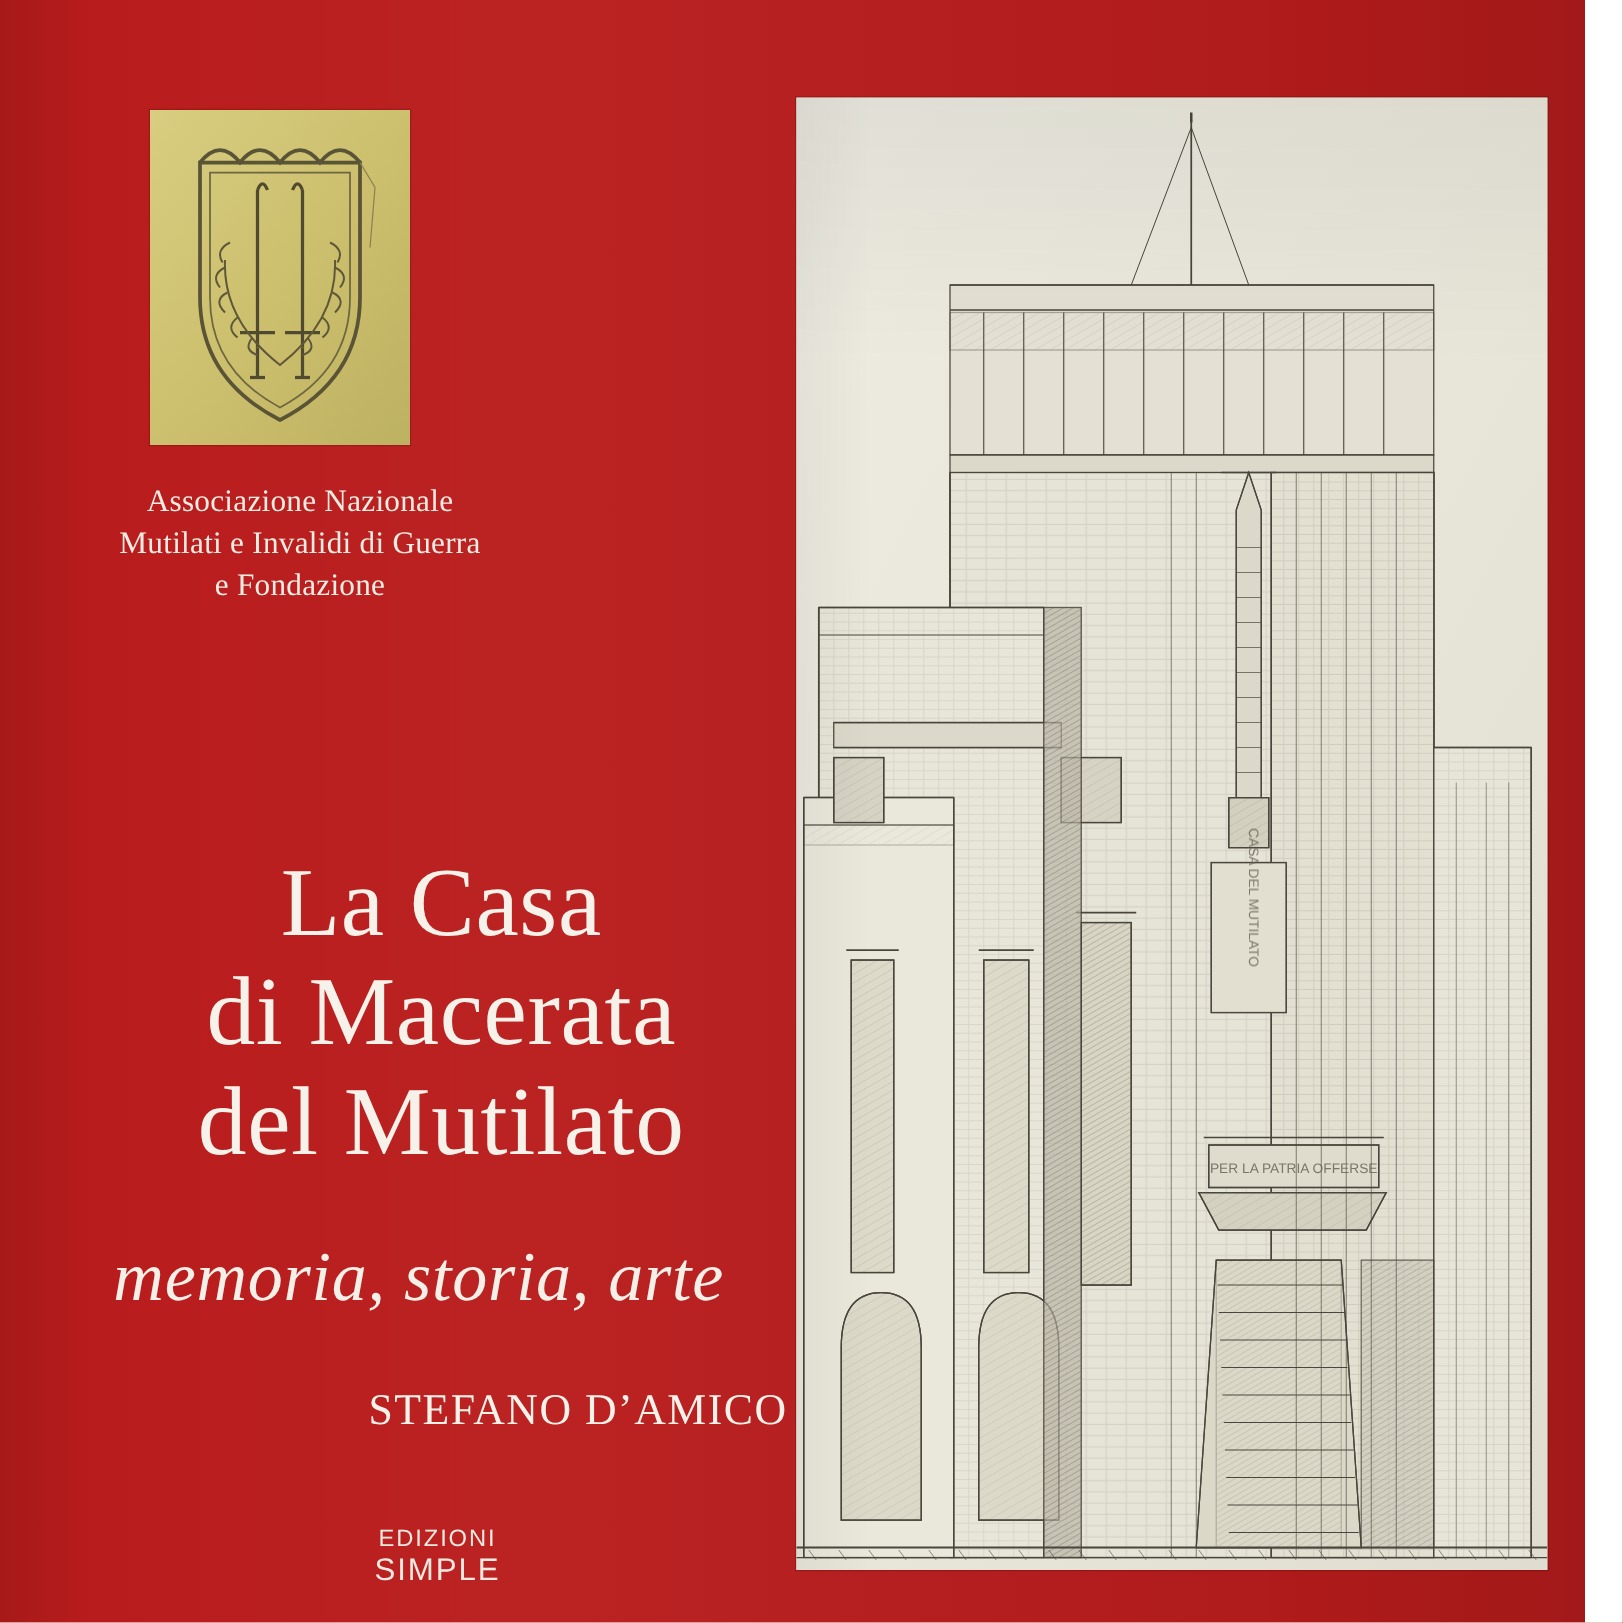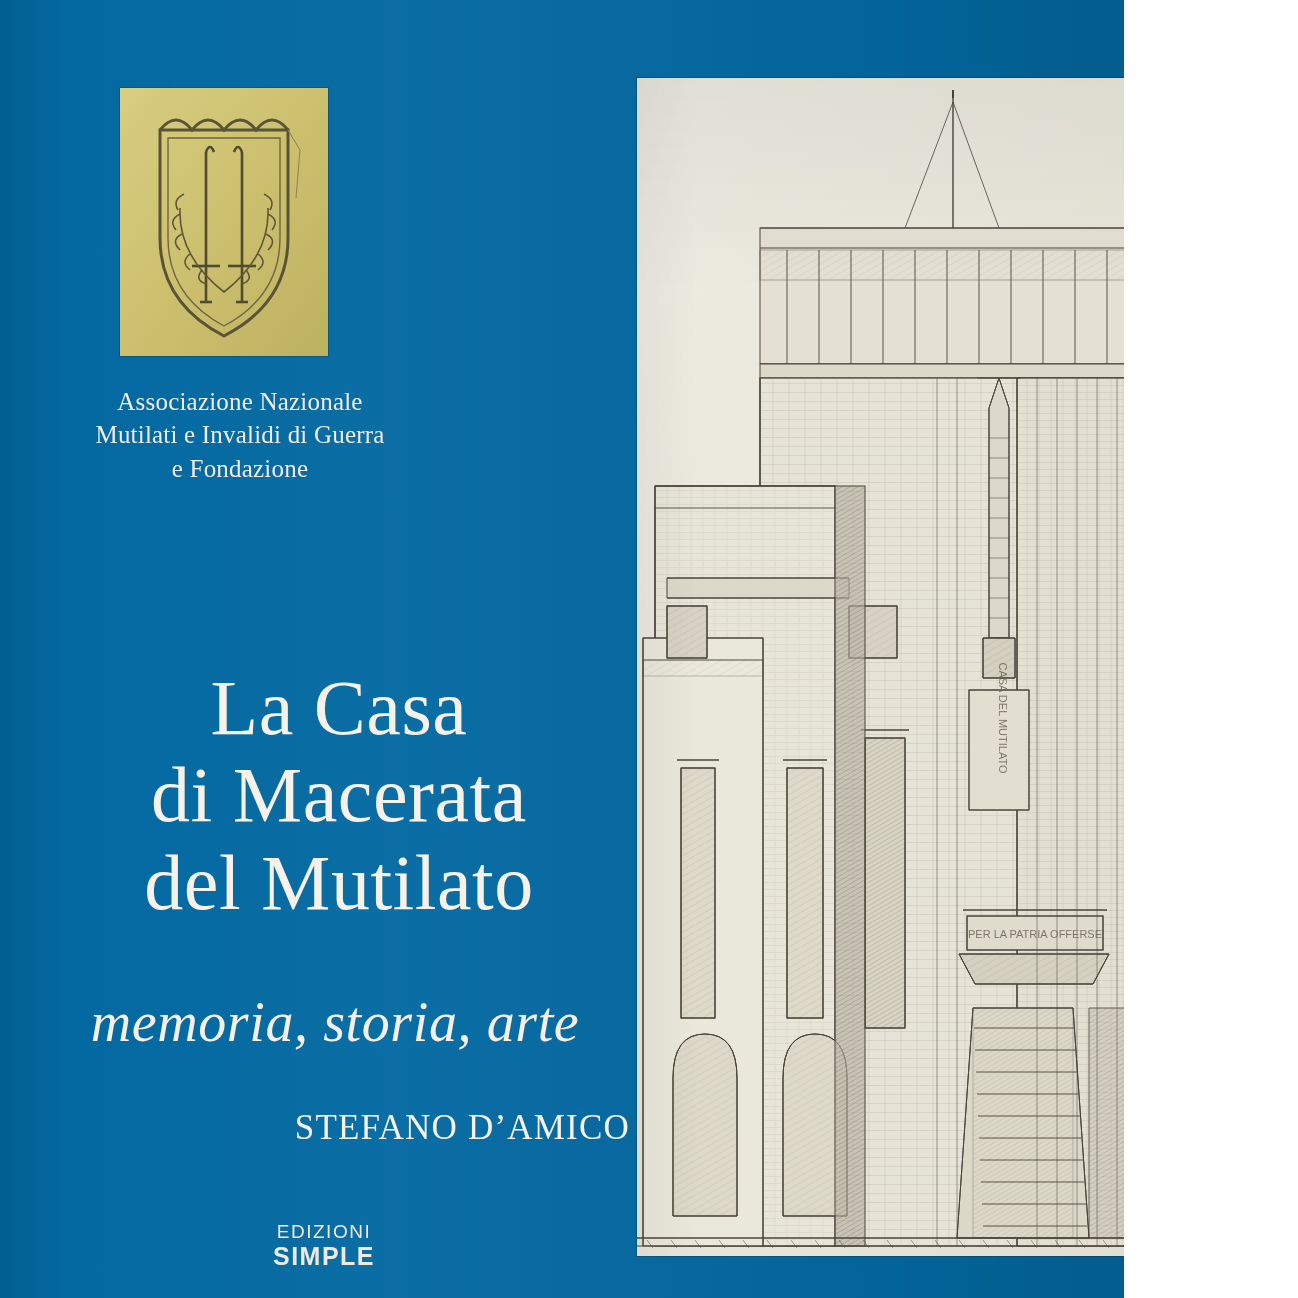--- a/index.html
+++ b/index.html
@@ -9,23 +9,23 @@
   }
   body {
     width: 1298px;
     height: 1298px;
     font-family: "Liberation Serif", serif;
     overflow: hidden;
   }
 
   .cover {
     position: relative;
-    width: 1124px;
+    width: 1268px;
     height: 1298px;
-    background: #0369a1;
+    background: #b91c1c;
     overflow: hidden;
   }
 
   
   .cover::before {
     content: "";
     position: absolute;
     inset: 0;
     background: linear-gradient(90deg,
         rgba(0,0,0,0.10) 0%,
@@ -68,21 +68,21 @@
     left: 40px;
     top: 660px;
     width: 590px;
     text-align: center;
     color: #f6f1e9;
     font-family: "Liberation Serif", serif;
     font-size: 78px;
     line-height: 1.12;
     letter-spacing: 0.5px;
     font-weight: normal;
-    margin: 4px;
+    margin: 18px;
   }
   .title .line { display: block; white-space: nowrap; }
 
   .subtitle {
     position: absolute;
     left: 40px;
     top: 990px;
     width: 590px;
     text-align: center;
     color: #f4efe7;
@@ -100,37 +100,37 @@
     text-align: right;
     color: #f6f1e9;
     font-family: "Liberation Serif", serif;
     font-size: 35px;
     letter-spacing: 1.2px;
   }
 
   
   .publisher {
     position: absolute;
-    left: 234px;
+    left: 260px;
     top: 1222px;
     width: 180px;
     text-align: center;
     color: #f0e9e0;
     font-family: "Liberation Sans", sans-serif;
     line-height: 1.1;
   }
   .publisher .pub-top {
     display: block;
     font-size: 19px;
     letter-spacing: 1.5px;
   }
   .publisher .pub-bottom {
     display: block;
     font-size: 25px;
-    font-weight: bold;
+    font-weight: normal;
     letter-spacing: 1.5px;
   }
 
   
   .drawing {
     position: absolute;
     left: 637px;
     top: 78px;
     width: 601px;
     height: 1178px;

